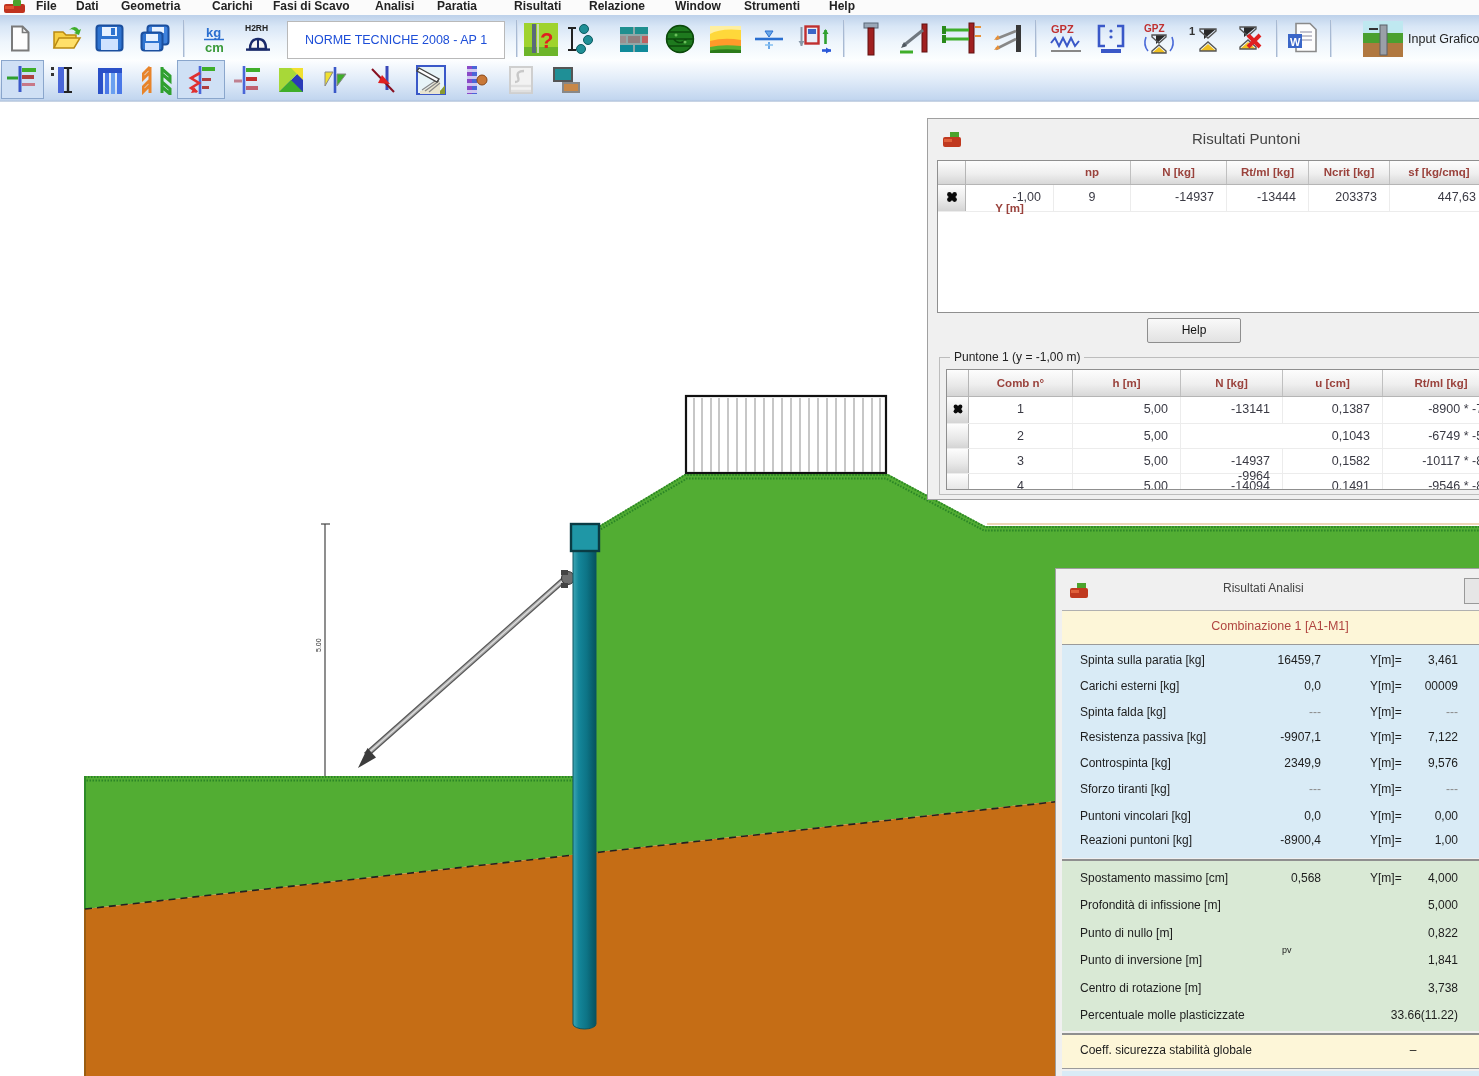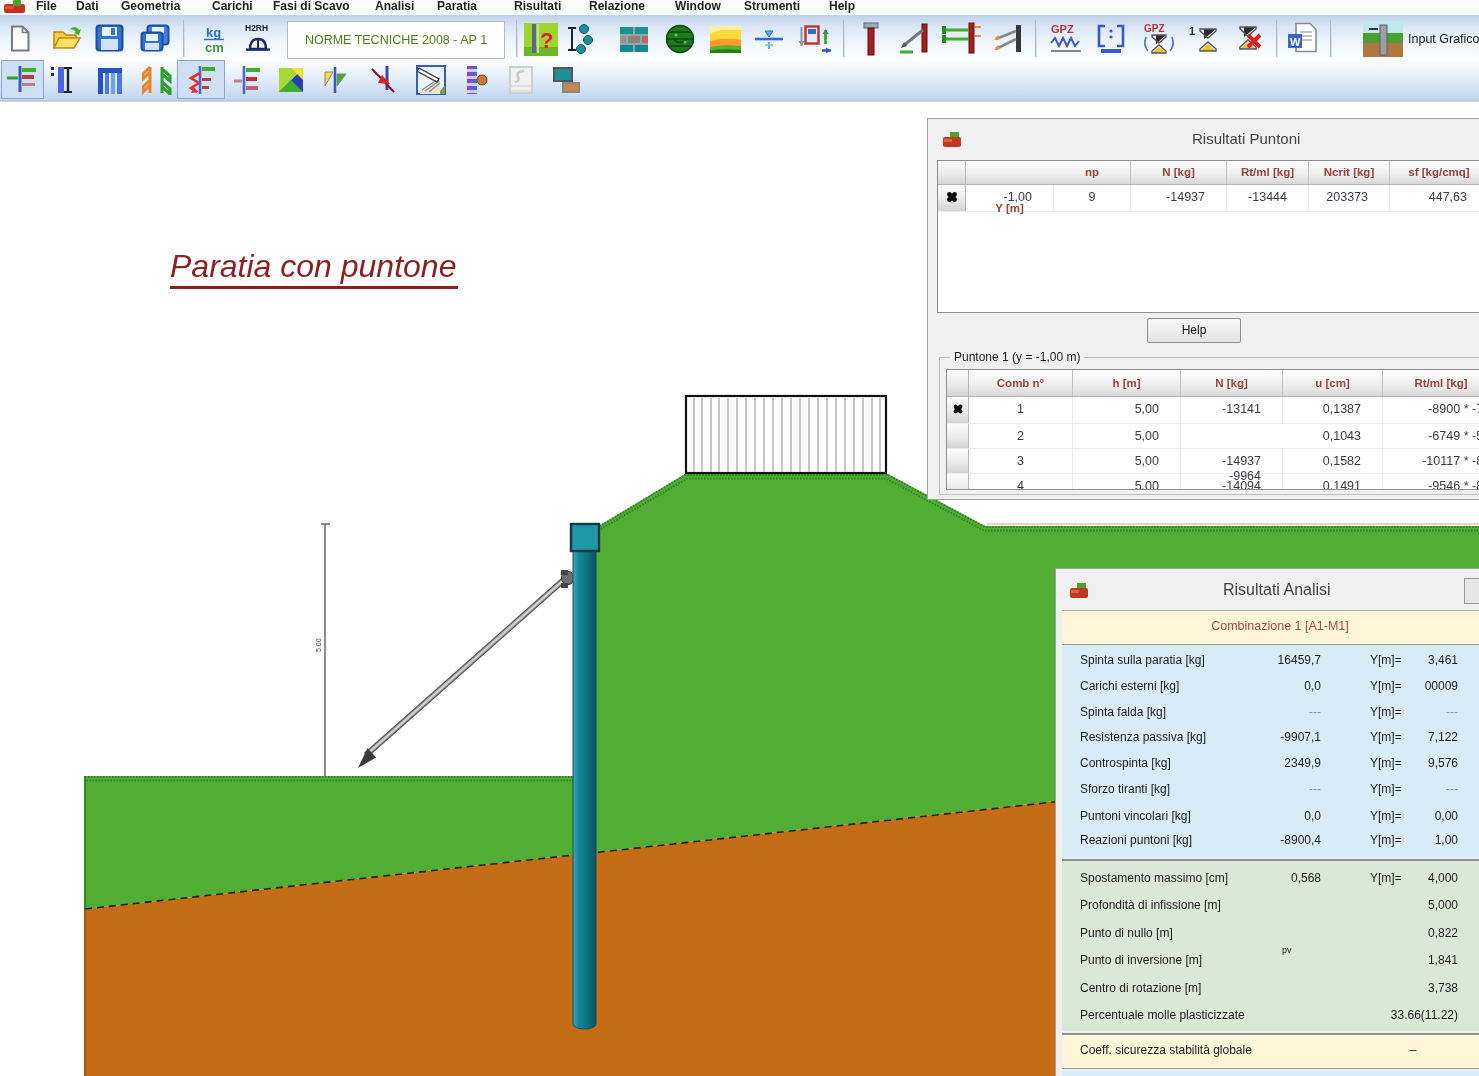--- a/index.html
+++ b/index.html
@@ -11,35 +11,35 @@
 #menubar{position:absolute;left:0;top:0;width:1479px;height:15px;background:#fbfbfb;font-size:12px;font-weight:bold;color:#222;}
 #menubar span{position:absolute;top:-1px;}
 
 #tb1{position:absolute;left:0;top:15px;width:1479px;height:45px;
  background:linear-gradient(180deg,#bdd1ea 0%,#d8e6f6 25%,#eef5fc 60%,#fcfeff 100%);}
 #tb2{position:absolute;left:0;top:60px;width:1479px;height:41px;
  background:linear-gradient(180deg,#fdfeff 0%,#e3edf9 45%,#c2d6ef 96%,#b3c6e0 100%);border-bottom:1px solid #c8d4e4;}
 .tsep{position:absolute;width:2px;background:linear-gradient(90deg,#93a8c6,#e8f0fa);}
 .ico{position:absolute;}
 #combo{position:absolute;left:287px;top:6px;width:216px;height:36px;background:#fff;border:1px solid #b9b9b9;
- color:#4d7c0f;font-size:12.5px;text-align:center;line-height:36px;}
+ color:#1d4ed8;font-size:12.5px;text-align:center;line-height:36px;}
 .selbox{position:absolute;background:#cfe0f5;border:1px solid #8aa6cc;}
 #inputgtext{position:absolute;left:1408px;top:17px;font-size:12.5px;color:#222;white-space:nowrap;}
 
 .win{position:absolute;background:#f0f0f0;border:1px solid #a0a0a0;overflow:hidden;}
 .wtitle{position:absolute;font-size:15px;color:#444;}
 
 .tbl{position:absolute;background:#fff;border:1px solid #8f8f8f;overflow:hidden;}
 .thead{display:flex;height:23px;background:linear-gradient(180deg,#fdfdfd,#efefef 55%,#d8d8d8);
  border-bottom:1px solid #b5b5b5;}
 .thead div{font-size:11.5px;font-weight:bold;color:#9a423c;text-align:center;line-height:23px;
  border-right:1px solid #c0c0c0;box-sizing:border-box;flex:none;}
 .trow{display:flex;height:26px;background:#fff;border-bottom:1px solid #ececec;}
 .trow div{font-size:12.5px;color:#3a3a44;text-align:right;line-height:25px;box-sizing:border-box;
- border-right:1px solid #ececec;padding-right:21px;flex:none;}
+ border-right:1px solid #ececec;padding-right:12px;flex:none;}
 .mark{background:linear-gradient(180deg,#fdfdfd,#e8e8e8 60%,#d4d4d4);border-right:1px solid #b5b5b5 !important;padding:0 !important;}
 .btn{position:absolute;background:linear-gradient(180deg,#f9f9f9,#e2e2e2);border:1px solid #8e8e8e;border-radius:2px;
  font-size:12px;color:#111;text-align:center;}
 
 .arow{position:absolute;width:100%;height:26px;font-size:12px;color:#1d1d1d;}
 .arow .lab{position:absolute;left:18px;top:0;}
 .arow .v1{position:absolute;left:129px;width:130px;text-align:right;top:0;}
 .arow .ym{position:absolute;left:308px;top:0;}
 .arow .v2{position:absolute;left:324px;width:72px;text-align:right;top:0;}
 .gray{color:#8a8a8a;}
@@ -116,21 +116,20 @@
       <stop offset="0" stop-color="#3fa7b4"></stop>
           <stop offset="0.25" stop-color="#14869a"></stop>
       <stop offset="0.6" stop-color="#0d7486"></stop>
           <stop offset="1" stop-color="#07525e"></stop>
     </linearGradient>
   </defs>
   <path d="M573,551 h23 v473 a11.5,5 0 0 1 -23,0 z" fill="url(#pg)" stroke="#0a5560" stroke-width="1"></path>
   <rect x="571" y="524" width="28" height="27" fill="#1f97a6" stroke="#0a3c44" stroke-width="2.4"></rect>
 </svg>
 
-<div id="heading">Paratia con puntone</div>
 
 <div id="menubar">
   <span style="left:3px;top:0px;"><svg width="24" height="13">
           <rect x="1" y="4" width="21" height="9" rx="2" fill="#c0331f"></rect>
           <rect x="10" y="0" width="8" height="6" rx="1" fill="#4ca32c"></rect>
           <rect x="2" y="6" width="9" height="3" fill="#e05030"></rect>
         </svg></span>
   <span style="left:36px;">File</span>
   <span style="left:76px;">Dati</span>
   <span style="left:121px;">Geometria</span>
@@ -489,21 +488,21 @@
       <div style="width:104px;text-align:center;padding-right:0;">4</div>
       <div style="width:108px;">5,00</div>
       <div style="width:102px;">-14094</div>
       <div style="width:100px;">0,1491</div>
       <div style="width:117px;padding-right:2px;">-9546 * -819</div>
     </div>
   </div>
 </div>
 
 <div class="win" id="win2" style="left:1055px;top:568px;width:442px;height:520px;">
-  <span class="wtitle" style="left:167px;top:12px;font-size:16px;">Risultati Analisi</span>
+  <span class="wtitle" style="left:167px;top:12px;font-size:12px;">Risultati Analisi</span>
   <span class="abs" style="left:13px;top:13px;"><svg width="22" height="18">
           <rect x="8" y="1" width="9" height="8" fill="#4ca32c"></rect>
           <rect x="1" y="6" width="18" height="10" rx="2" fill="#c0391f"></rect>
           <rect x="2" y="8" width="8" height="3" fill="#e0603a"></rect>
         </svg></span>
   <div class="abs" style="left:408px;top:9px;width:30px;height:24px;background:#e6e6e6;border:1px solid #999;"></div>
 
   <div class="abs" style="left:6px;top:41px;width:436px;height:33px;background:#fdf6d8;border-top:1px solid #b0b0b0;border-bottom:1px solid #9a9a9a;">
     <div style="position:absolute;left:0;width:100%;top:8px;text-align:center;font-size:12.5px;color:#b04540;">Combinazione 1 [A1-M1]</div>
   </div>

